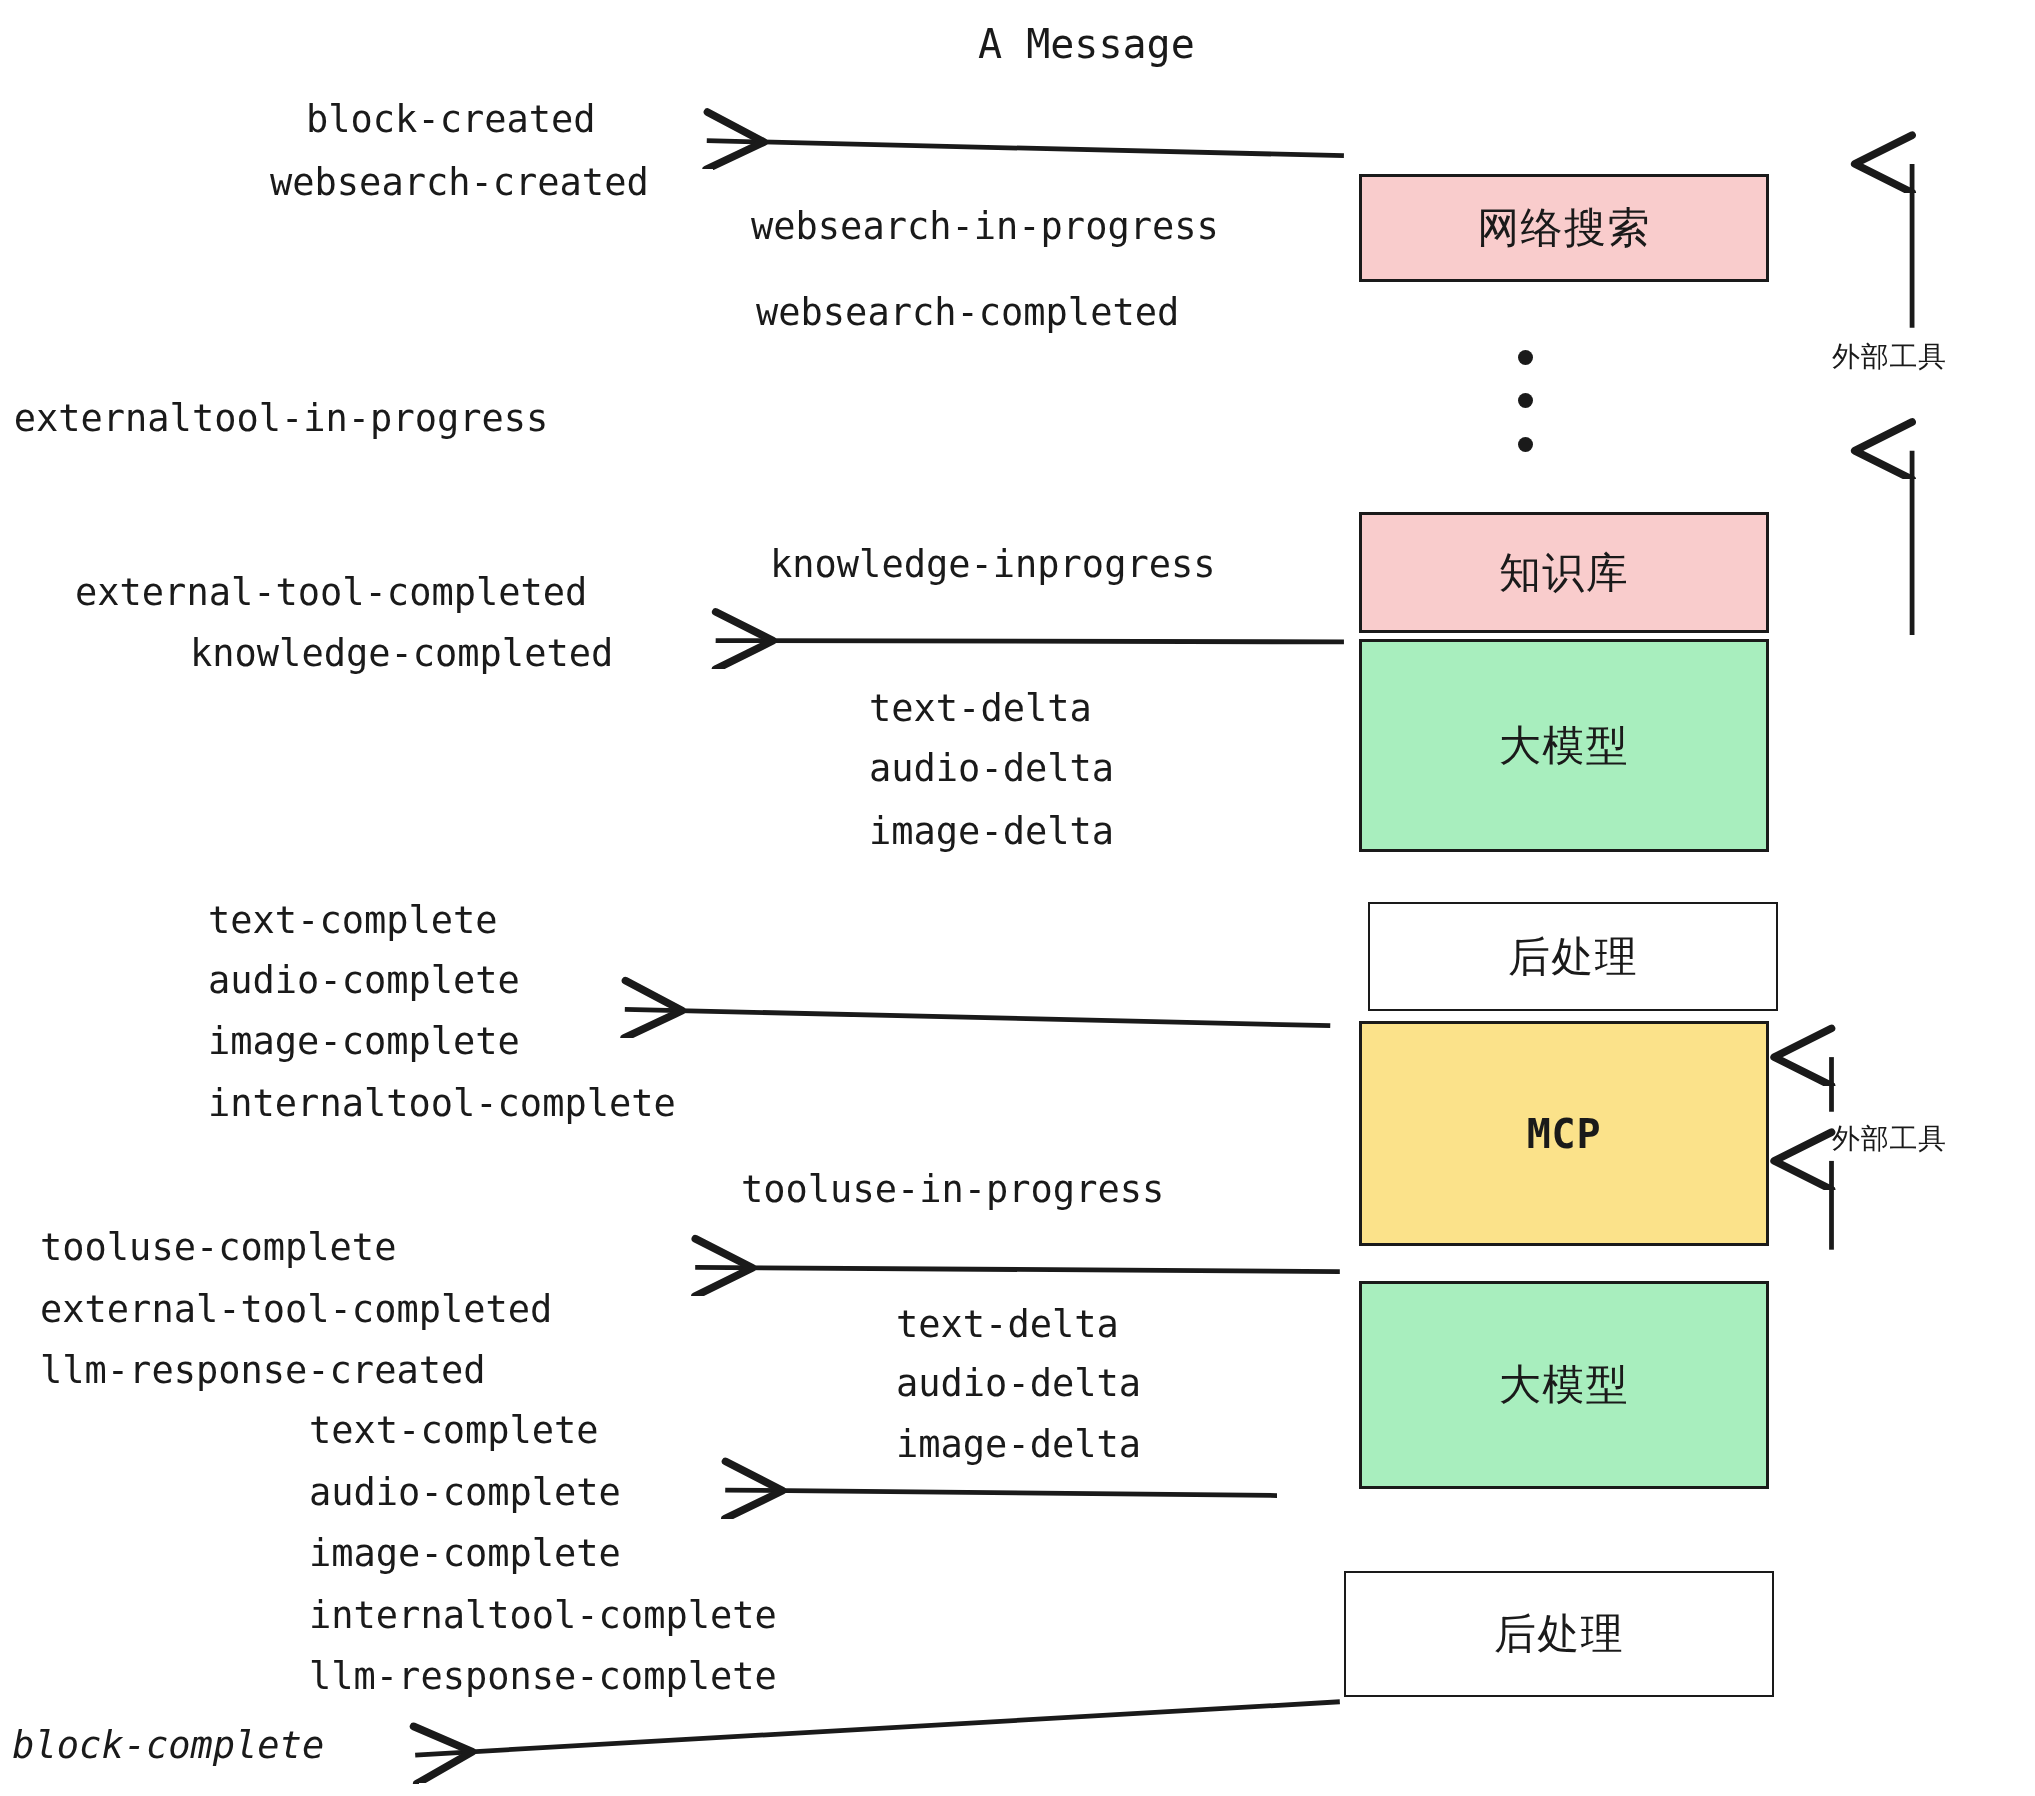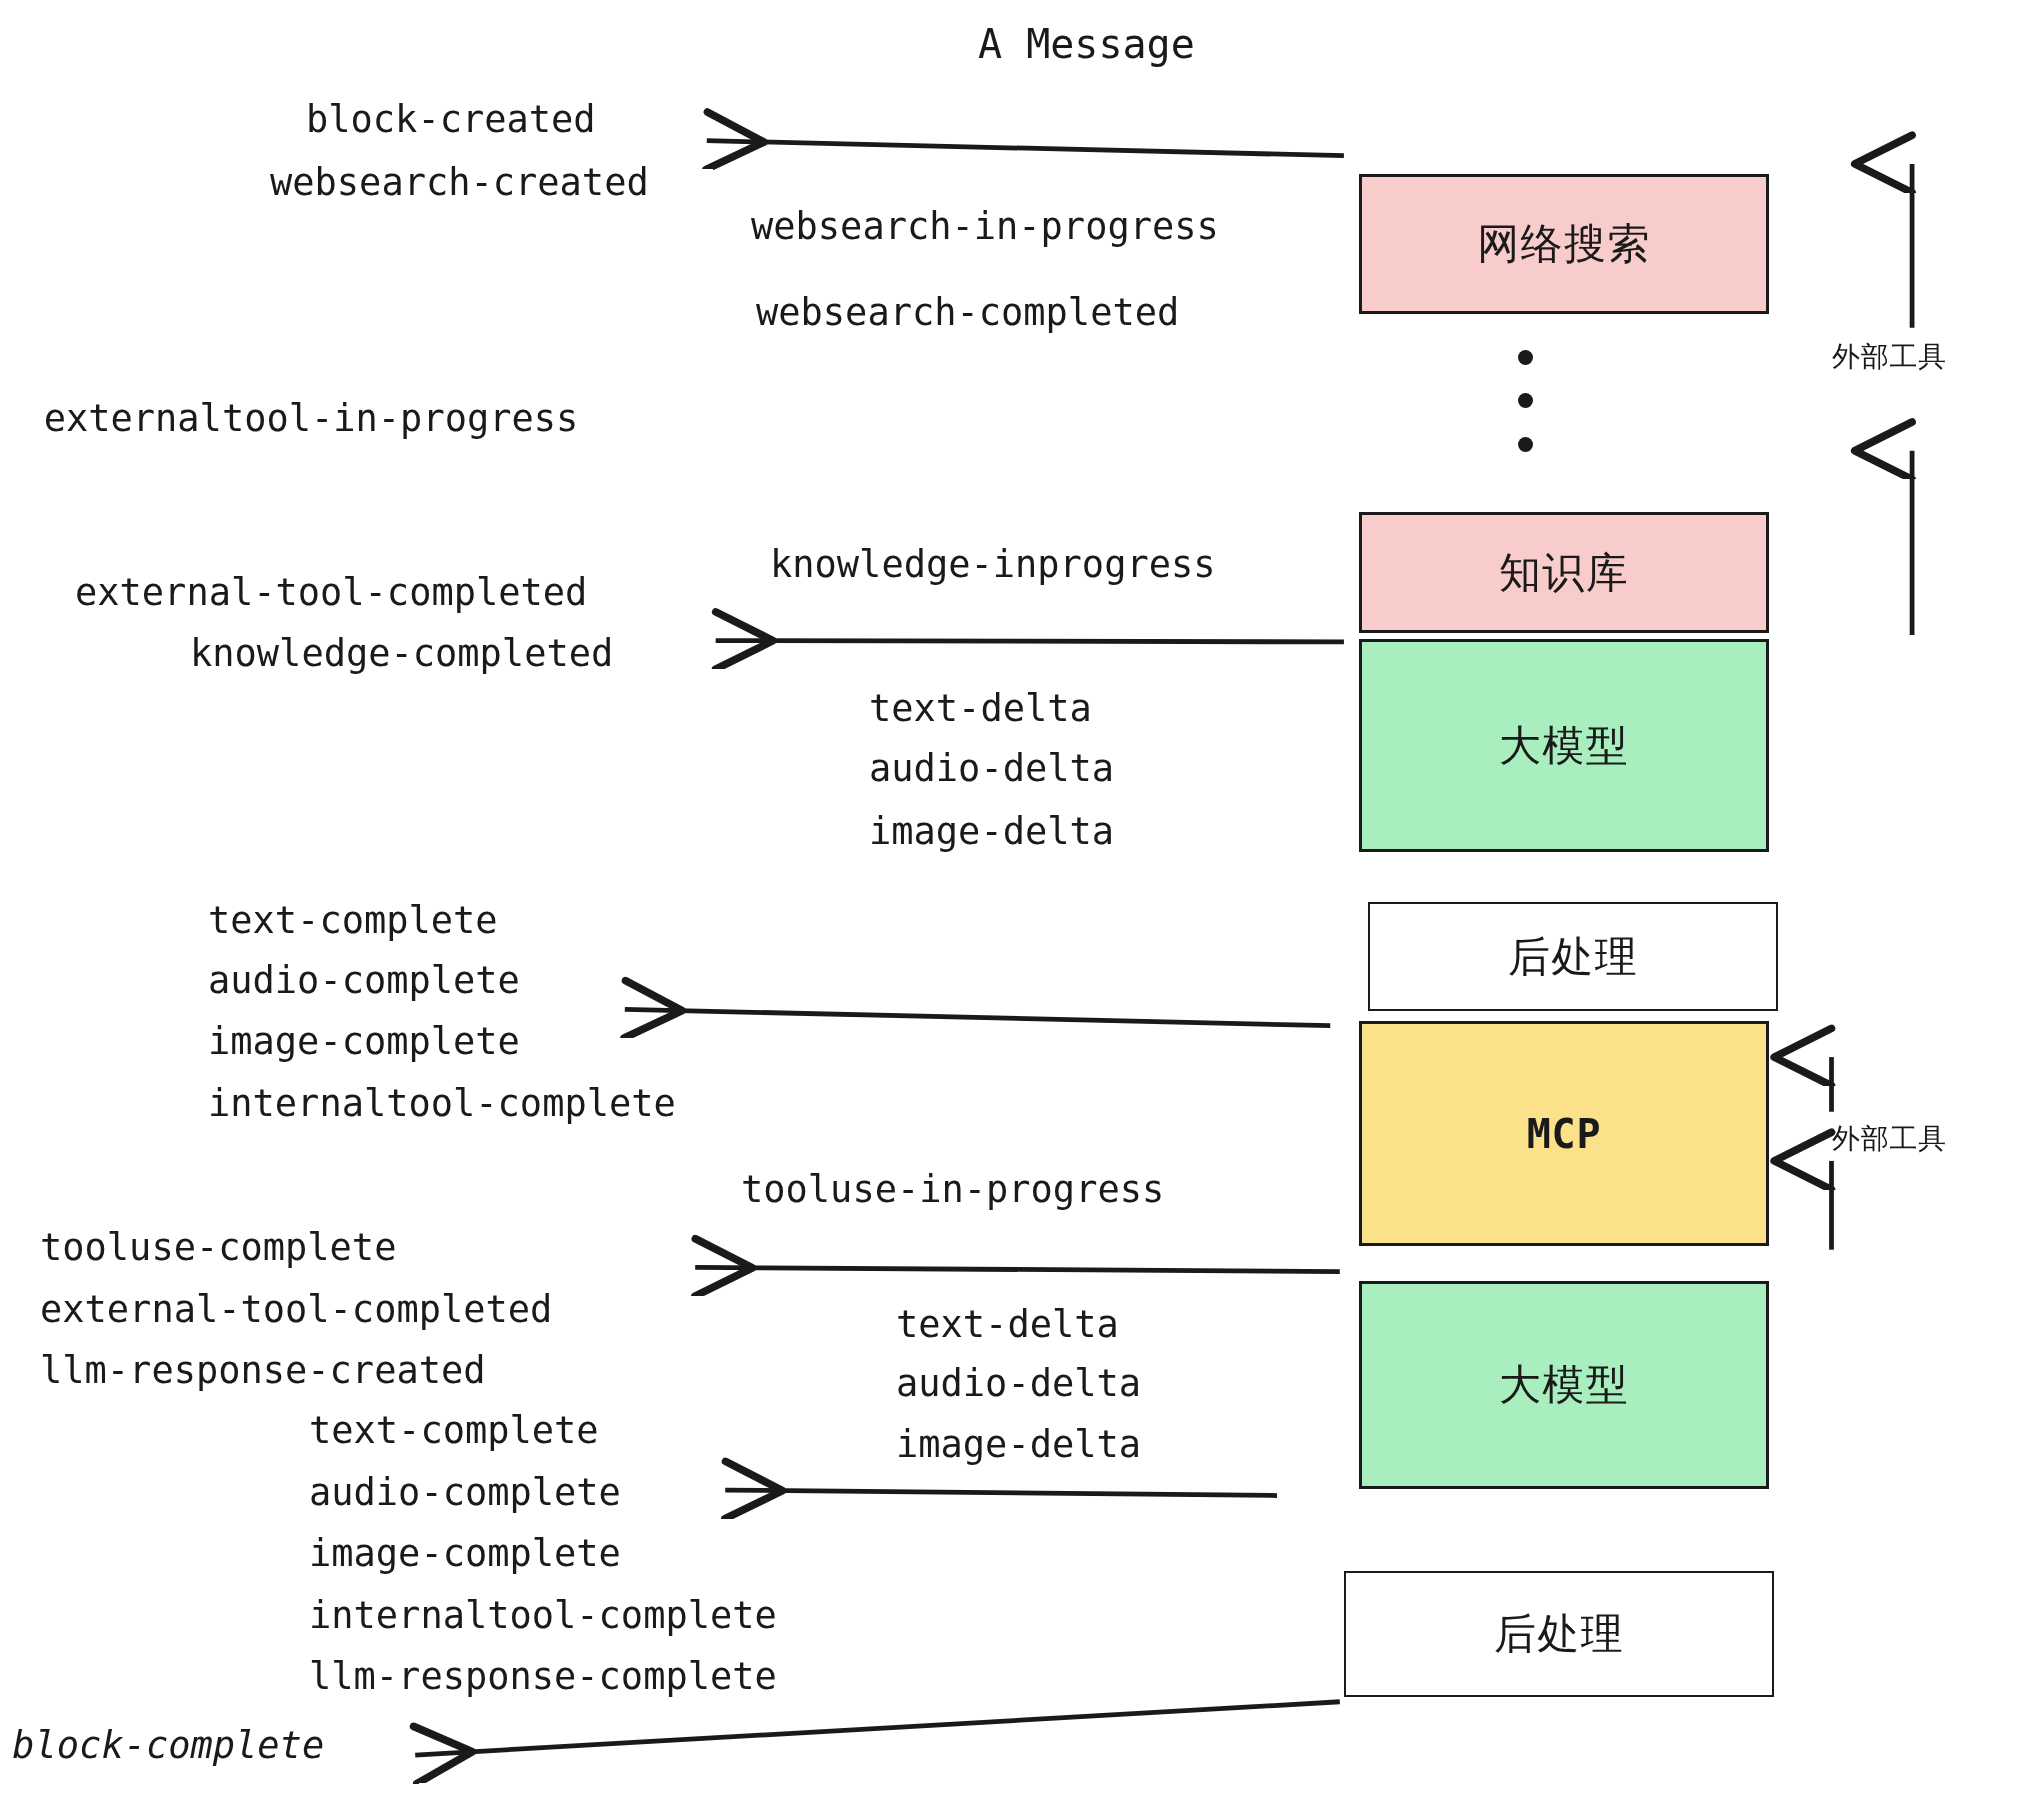--- a/index.html
+++ b/index.html
@@ -77,21 +77,21 @@
 <body>
 
 <div id="canvas">
 
   <div class="title" style="left:978px; top:20.5px;">A Message</div>
 
   <div class="lbl" style="left:306px;  top:101px;">block-created</div>
   <div class="lbl" style="left:270px;  top:164px;">websearch-created</div>
   <div class="lbl" style="left:751px; top:208px;">websearch-in-progress</div>
   <div class="lbl" style="left:756px; top:294px;">websearch-completed</div>
-  <div class="lbl" style="left:13.7px;   top:400px;margin-left:30px;">externaltool-in-progress</div>
+  <div class="lbl" style="left:13.7px;   top:400px;">externaltool-in-progress</div>
 
   <div class="lbl" style="left:770px; top:546px;">knowledge-inprogress</div>
   <div class="lbl" style="left:75px;  top:574px;">external-tool-completed</div>
   <div class="lbl" style="left:190px;  top:635px;">knowledge-completed</div>
 
   <div class="lbl" style="left:869px; top:690px;">text-delta</div>
   <div class="lbl" style="left:869px; top:750px;">audio-delta</div>
   <div class="lbl" style="left:869px; top:813px;">image-delta</div>
 
   <div class="lbl" style="left:208px;  top:902px;">text-complete</div>
@@ -109,21 +109,21 @@
   <div class="lbl" style="left:896px; top:1426px;">image-delta</div>
 
   <div class="lbl" style="left:309px;  top:1412px;">text-complete</div>
   <div class="lbl" style="left:309px;  top:1474px;">audio-complete</div>
   <div class="lbl" style="left:309px;  top:1535px;">image-complete</div>
   <div class="lbl" style="left:309px;  top:1597px;">internaltool-complete</div>
   <div class="lbl" style="left:309px;  top:1658px;">llm-response-complete</div>
 
   <div class="lbl" style="left:12.3px;   top:1727px;font-style:italic;">block-complete</div>
 
-  <div class="box" style="left:1359px; top:174px;  width:410px; height:140px; background:#f9cccc;">
+  <div class="box" style="left:1359px; top:174px;  width:410px; height:108px; background:#f9cccc;">
     <span>网络搜索</span>
   </div>
 
   <div class="dot" style="left:1518px; top:350px;"></div>
   <div class="dot" style="left:1518px; top:393px;"></div>
   <div class="dot" style="left:1518px; top:437px;"></div>
 
   <div class="box" style="left:1359px; top:512px;  width:410px; height:121px; background:#f9cccc;">
     <span>知识库</span>
   </div>

